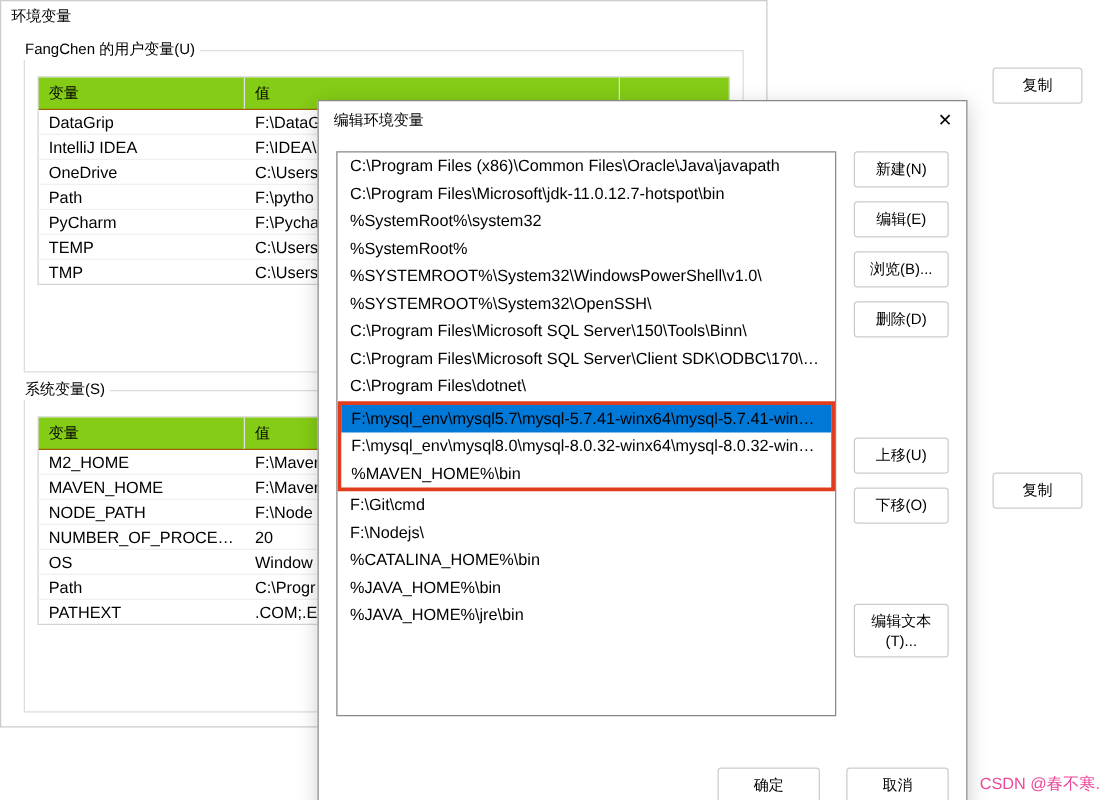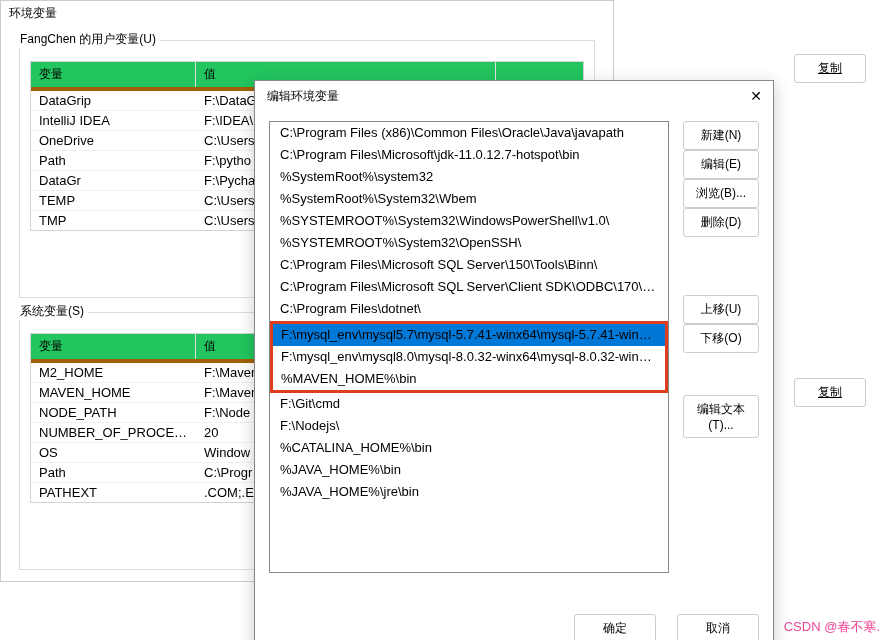--- a/index.html
+++ b/index.html
@@ -28,21 +28,21 @@
       height: 258px;
     }
     .groupbox-label {
       position: absolute; top: -10px; left: -4px;
       background: #fff; padding: 0 4px; font-size: 12px;
     }
     .table {
       margin: 10px 10px 0 10px;
       border: 1px solid #d4d4d4;
     }
-    .table-header { display: flex; border-bottom: 4px solid #a16207; background: #22c55e; }
+    .table-header { display: flex; border-bottom: 1px solid #a16207; background: #84cc16; }
     .table-header .th {
       padding: 4px 8px; font-size: 12px; font-weight: 400;
       border-right: 1px solid #e0e0e0;
     }
     .table-row { display: flex; border-bottom: 1px solid #f0f0f0; }
     .table-row:last-child { border-bottom: none; }
     .table-row .td { padding: 2px 8px; font-size: 13px; overflow: hidden; white-space: nowrap; text-overflow: ellipsis; }
     .col1 { width: 165px; }
     .col2 { width: 300px; }
 
@@ -75,36 +75,36 @@
       line-height: 18px;
     }
     .listitem.selected { background: #0078d7; color: #000000; }
     .highlight-box {
       border: 3px solid #e23c1f;
       margin: 1px 0 0 0;
       padding: 0;
     }
     .highlight-box .listitem { padding: 2px 8px; }
     .btn-col {
-      width: 90px; padding-left: 14px; display: flex; flex-direction: column; gap: 0;
+      width: 90px; padding-left: 14px; display: flex; flex-direction: column; gap: 11px;
     }
     .btn-col .spacer { height: 58px; }
     .btn-col .spacer2 { height: 42px; }
     .btn {
       border: 1px solid #ccc; border-radius: 3px; padding: 5px 2px; text-align: center;
       background: #fff; font-size: 12px; cursor: pointer;
     }
     .dialog2-footer {
       position: absolute; bottom: 24px; right: 14px;
       display: flex; gap: 21px;
     }
     .dialog2-footer .btn { width: 82px; }
 
     .side-buttons {
-      position: absolute; right: 18px; text-decoration: underline;
+      position: absolute; right: 18px;
     }
     .side-btn {
       border: 1px solid #ccc; border-radius: 3px; width: 72px; padding: 5px 0;
       text-align: center; background: #fff; font-size: 12px;
     }
     .watermark {
       position: absolute; right: 4px; bottom: 4px;
       font-size: 13px; color: #ec4899;
     }
   </style>
@@ -131,21 +131,21 @@
         </div>
       <div class="table-row">
           <div class="td col1">OneDrive</div>
           <div class="td col2">C:\Users</div>
         </div>
       <div class="table-row">
           <div class="td col1">Path</div>
           <div class="td col2">F:\pytho</div>
         </div>
       <div class="table-row">
-          <div class="td col1">DataGr</div>
+          <div class="td col1">PyCharm</div>
           <div class="td col2">F:\Pycha</div>
         </div>
       <div class="table-row">
           <div class="td col1">TEMP</div>
           <div class="td col2">C:\Users</div>
         </div>
       <div class="table-row">
           <div class="td col1">TMP</div>
           <div class="td col2">C:\Users</div>
         </div>
@@ -201,21 +201,21 @@
 <div class="dialog2">
   <div class="dialog2-titlebar">
     <span>编辑环境变量</span>
     <span class="close-x">✕</span>
   </div>
   <div class="dialog2-body">
     <div class="listbox">
       <div class="listitem">C:\Program Files (x86)\Common Files\Oracle\Java\javapath</div>
       <div class="listitem">C:\Program Files\Microsoft\jdk-11.0.12.7-hotspot\bin</div>
       <div class="listitem">%SystemRoot%\system32</div>
-      <div class="listitem">%SystemRoot%\System32\Wbem</div>
+      <div class="listitem">%SystemRoot%</div>
       <div class="listitem">%SYSTEMROOT%\System32\WindowsPowerShell\v1.0\</div>
       <div class="listitem">%SYSTEMROOT%\System32\OpenSSH\</div>
       <div class="listitem">C:\Program Files\Microsoft SQL Server\150\Tools\Binn\</div>
       <div class="listitem">C:\Program Files\Microsoft SQL Server\Client SDK\ODBC\170\T...</div>
       <div class="listitem">C:\Program Files\dotnet\</div>
       <div class="highlight-box">
         <div class="listitem selected">F:\mysql_env\mysql5.7\mysql-5.7.41-winx64\mysql-5.7.41-winx6...</div>
         <div class="listitem">F:\mysql_env\mysql8.0\mysql-8.0.32-winx64\mysql-8.0.32-winx6...</div>
         <div class="listitem">%MAVEN_HOME%\bin</div>
       </div>

